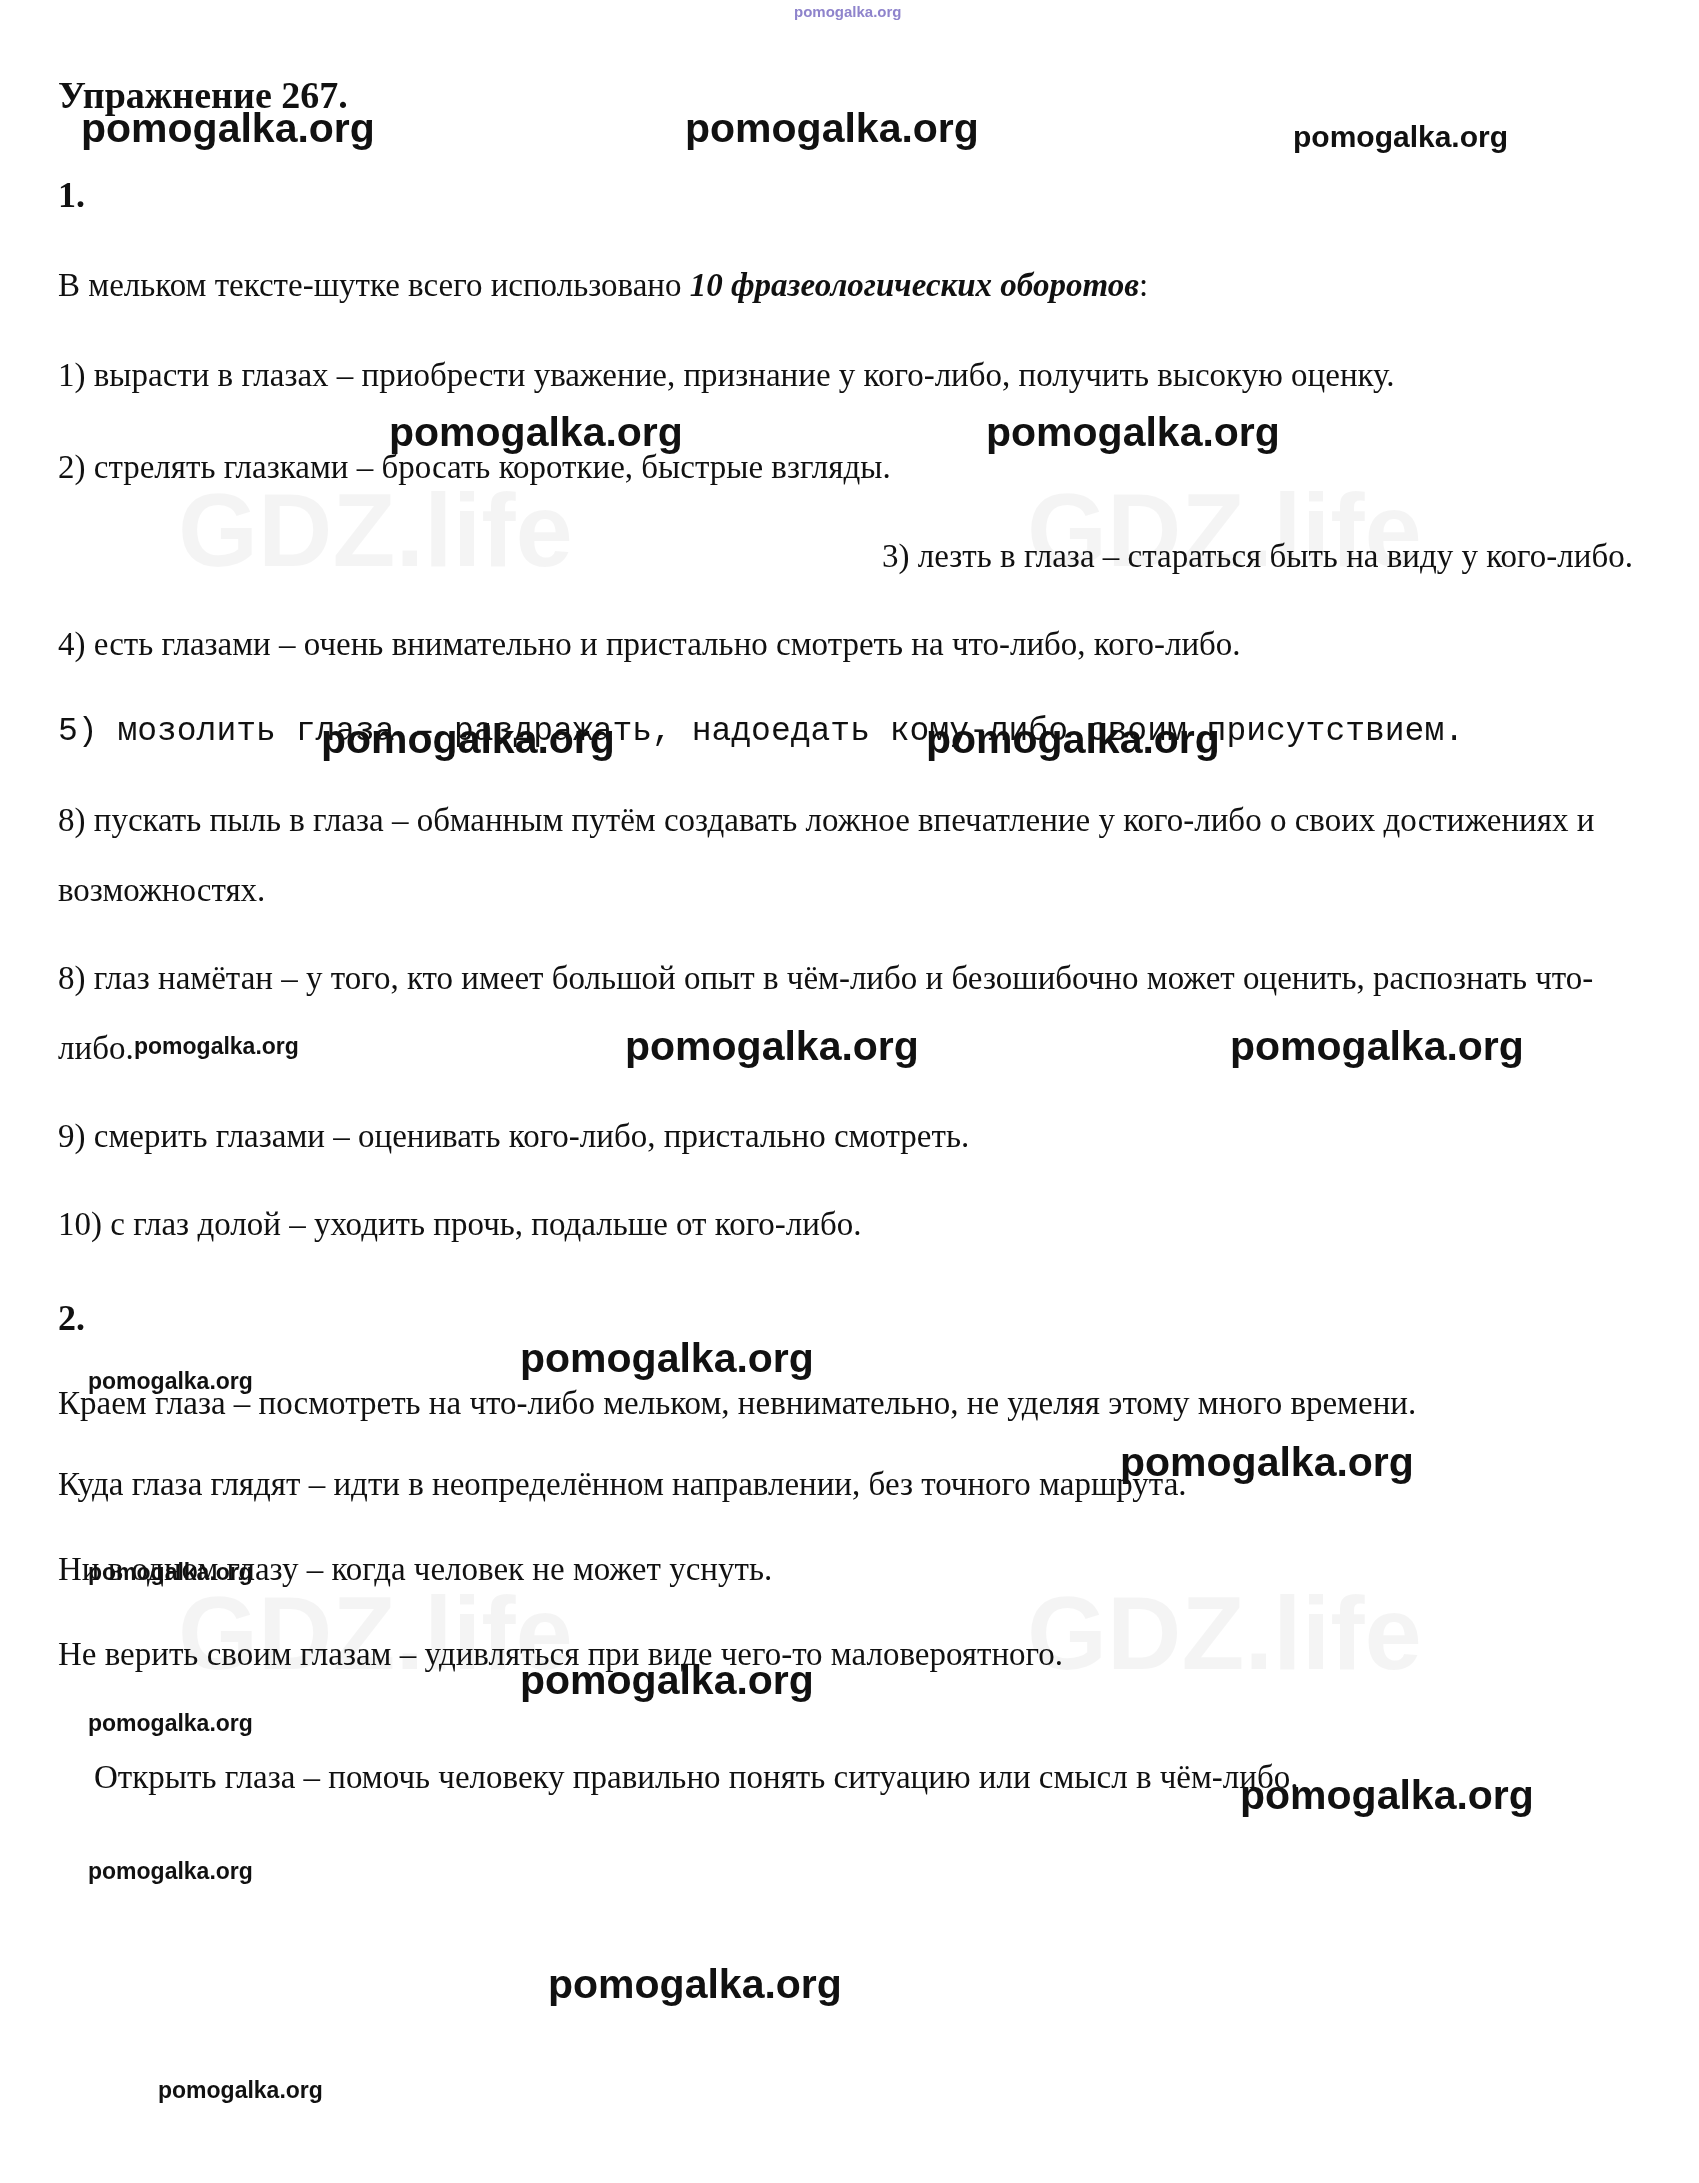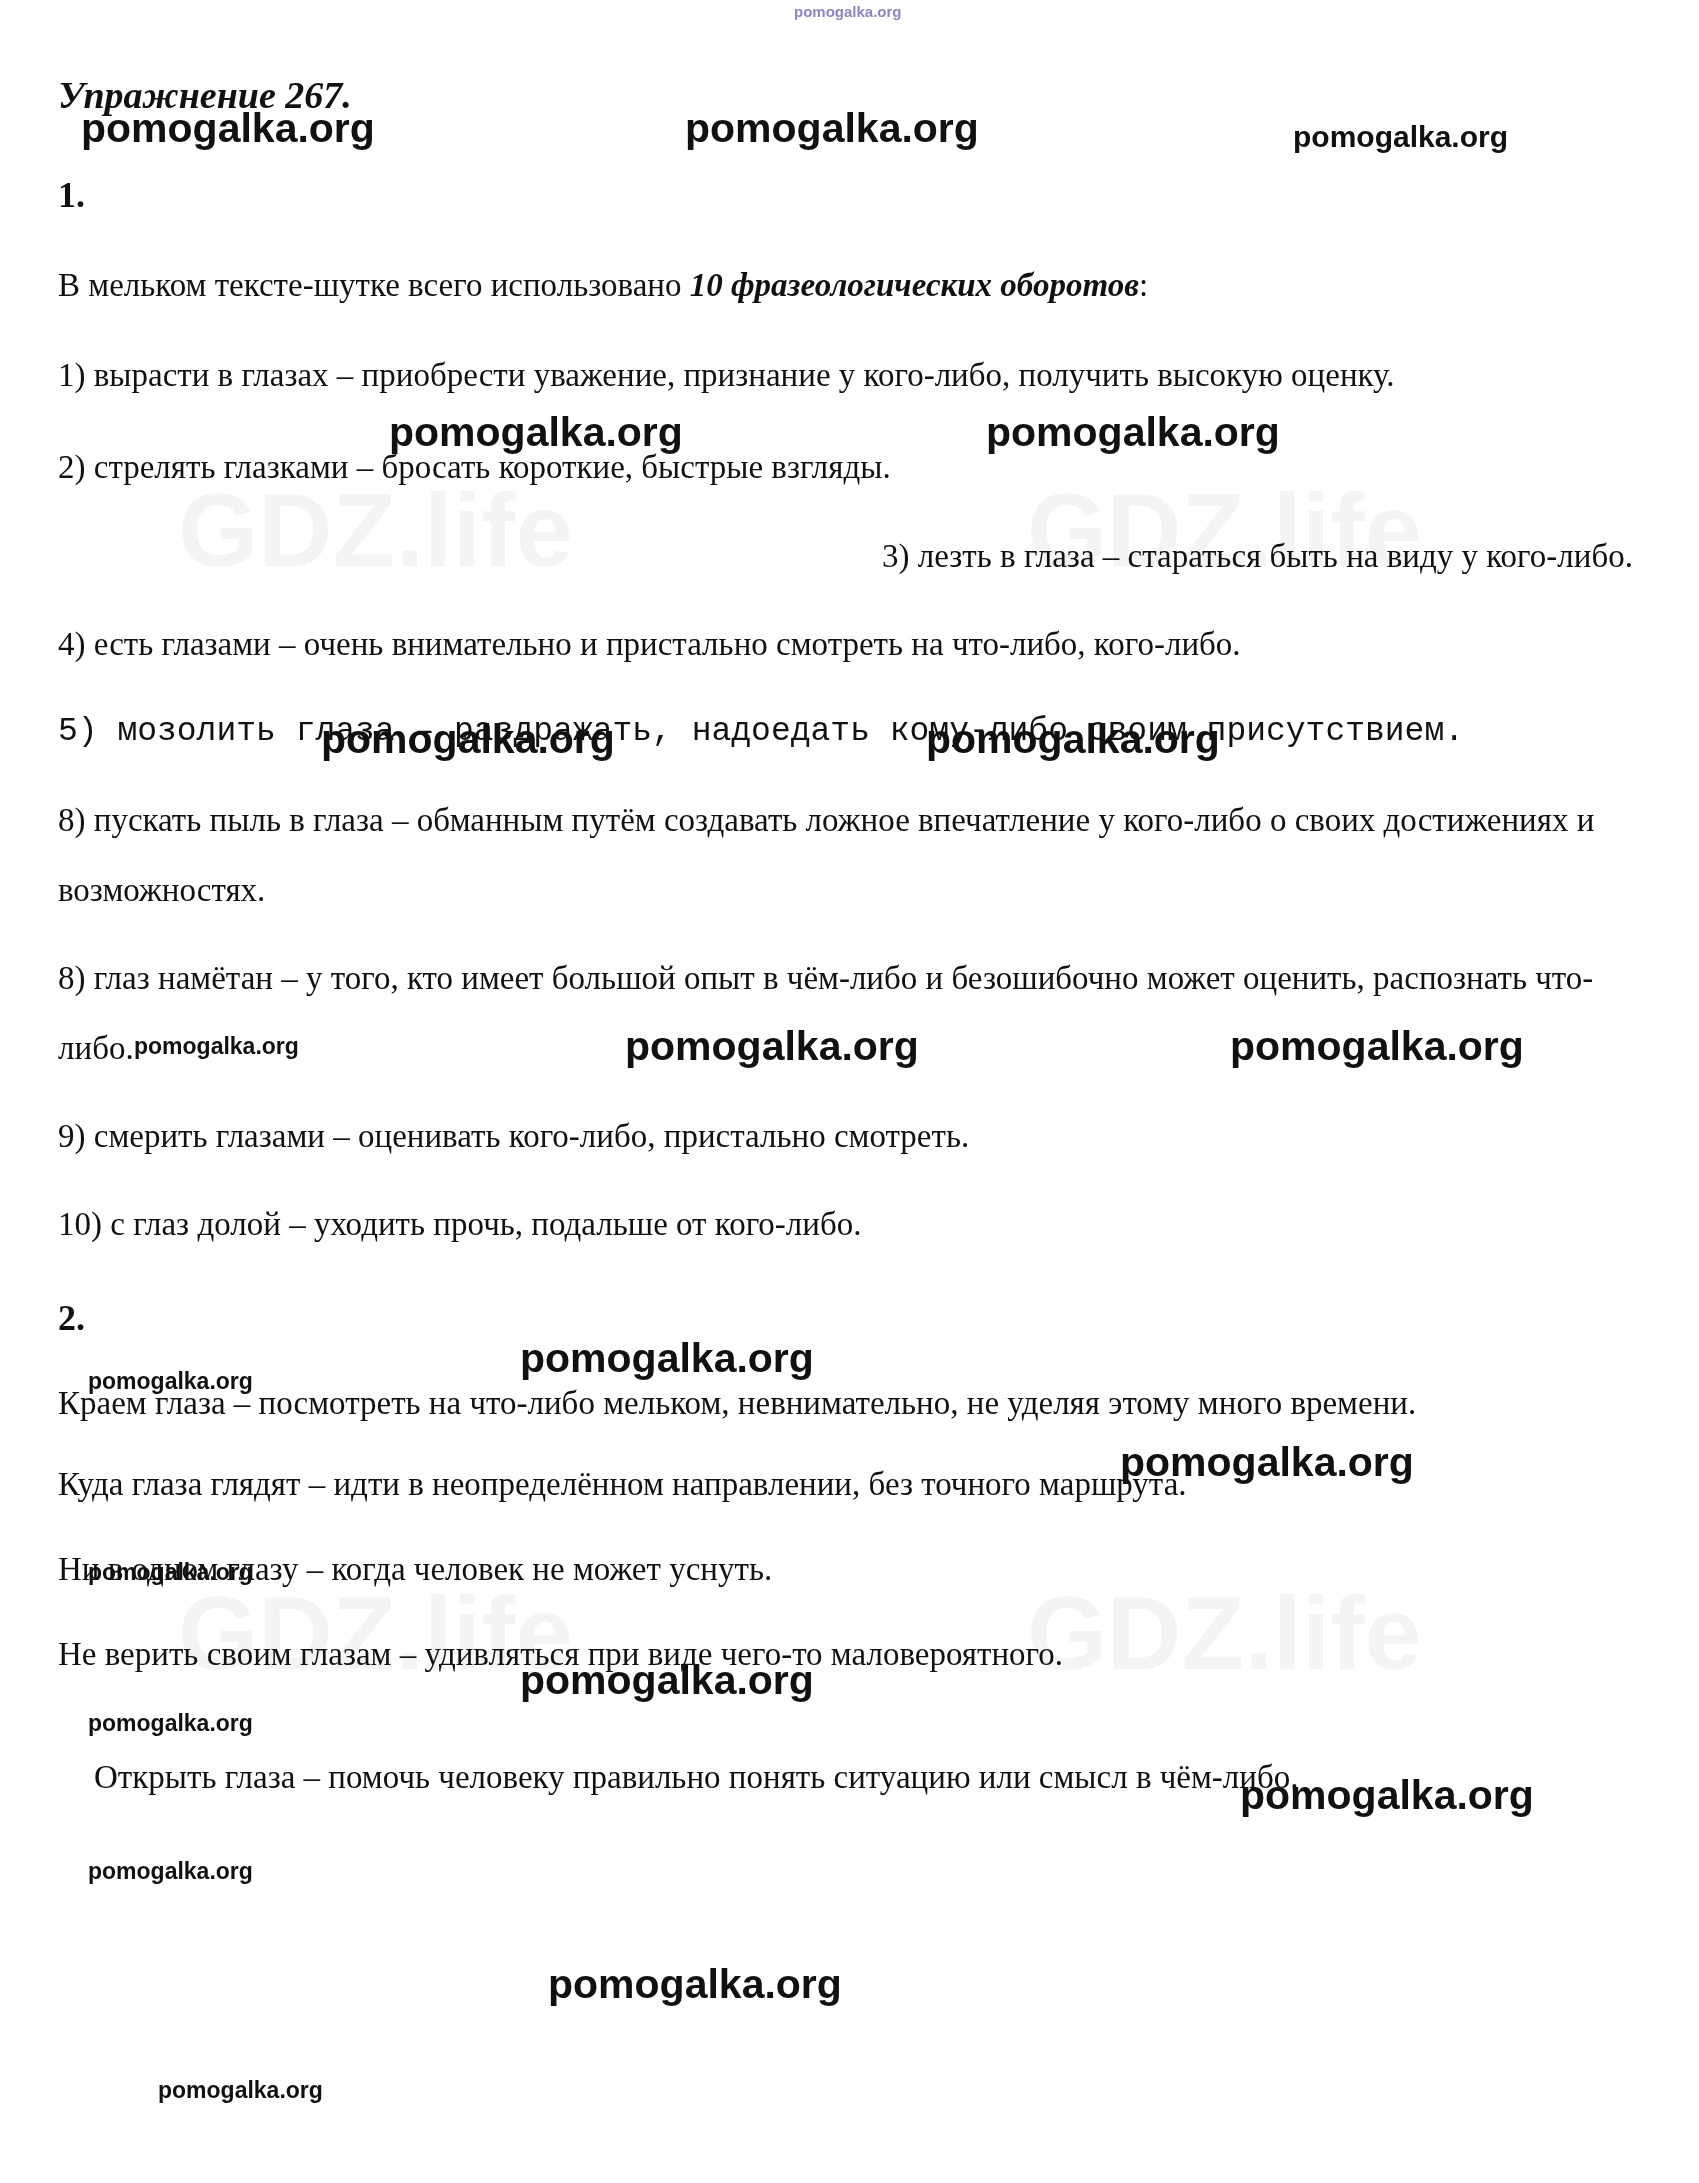--- a/index.html
+++ b/index.html
@@ -21,21 +21,20 @@
     left: 58px;
     top: 0;
     width: 1575px;
     padding-top: 68px;
   }
   .doc-title {
     font-size: 38px;
     font-weight: 700;
     line-height: 55px;
     margin: 0;
-    font-style: italic;
   }
   .sec-heading {
     font-size: 36px;
     font-weight: 700;
     line-height: 68px;
     margin: 0;
   }
   .para {
     font-size: 33px;
     line-height: 70px;

